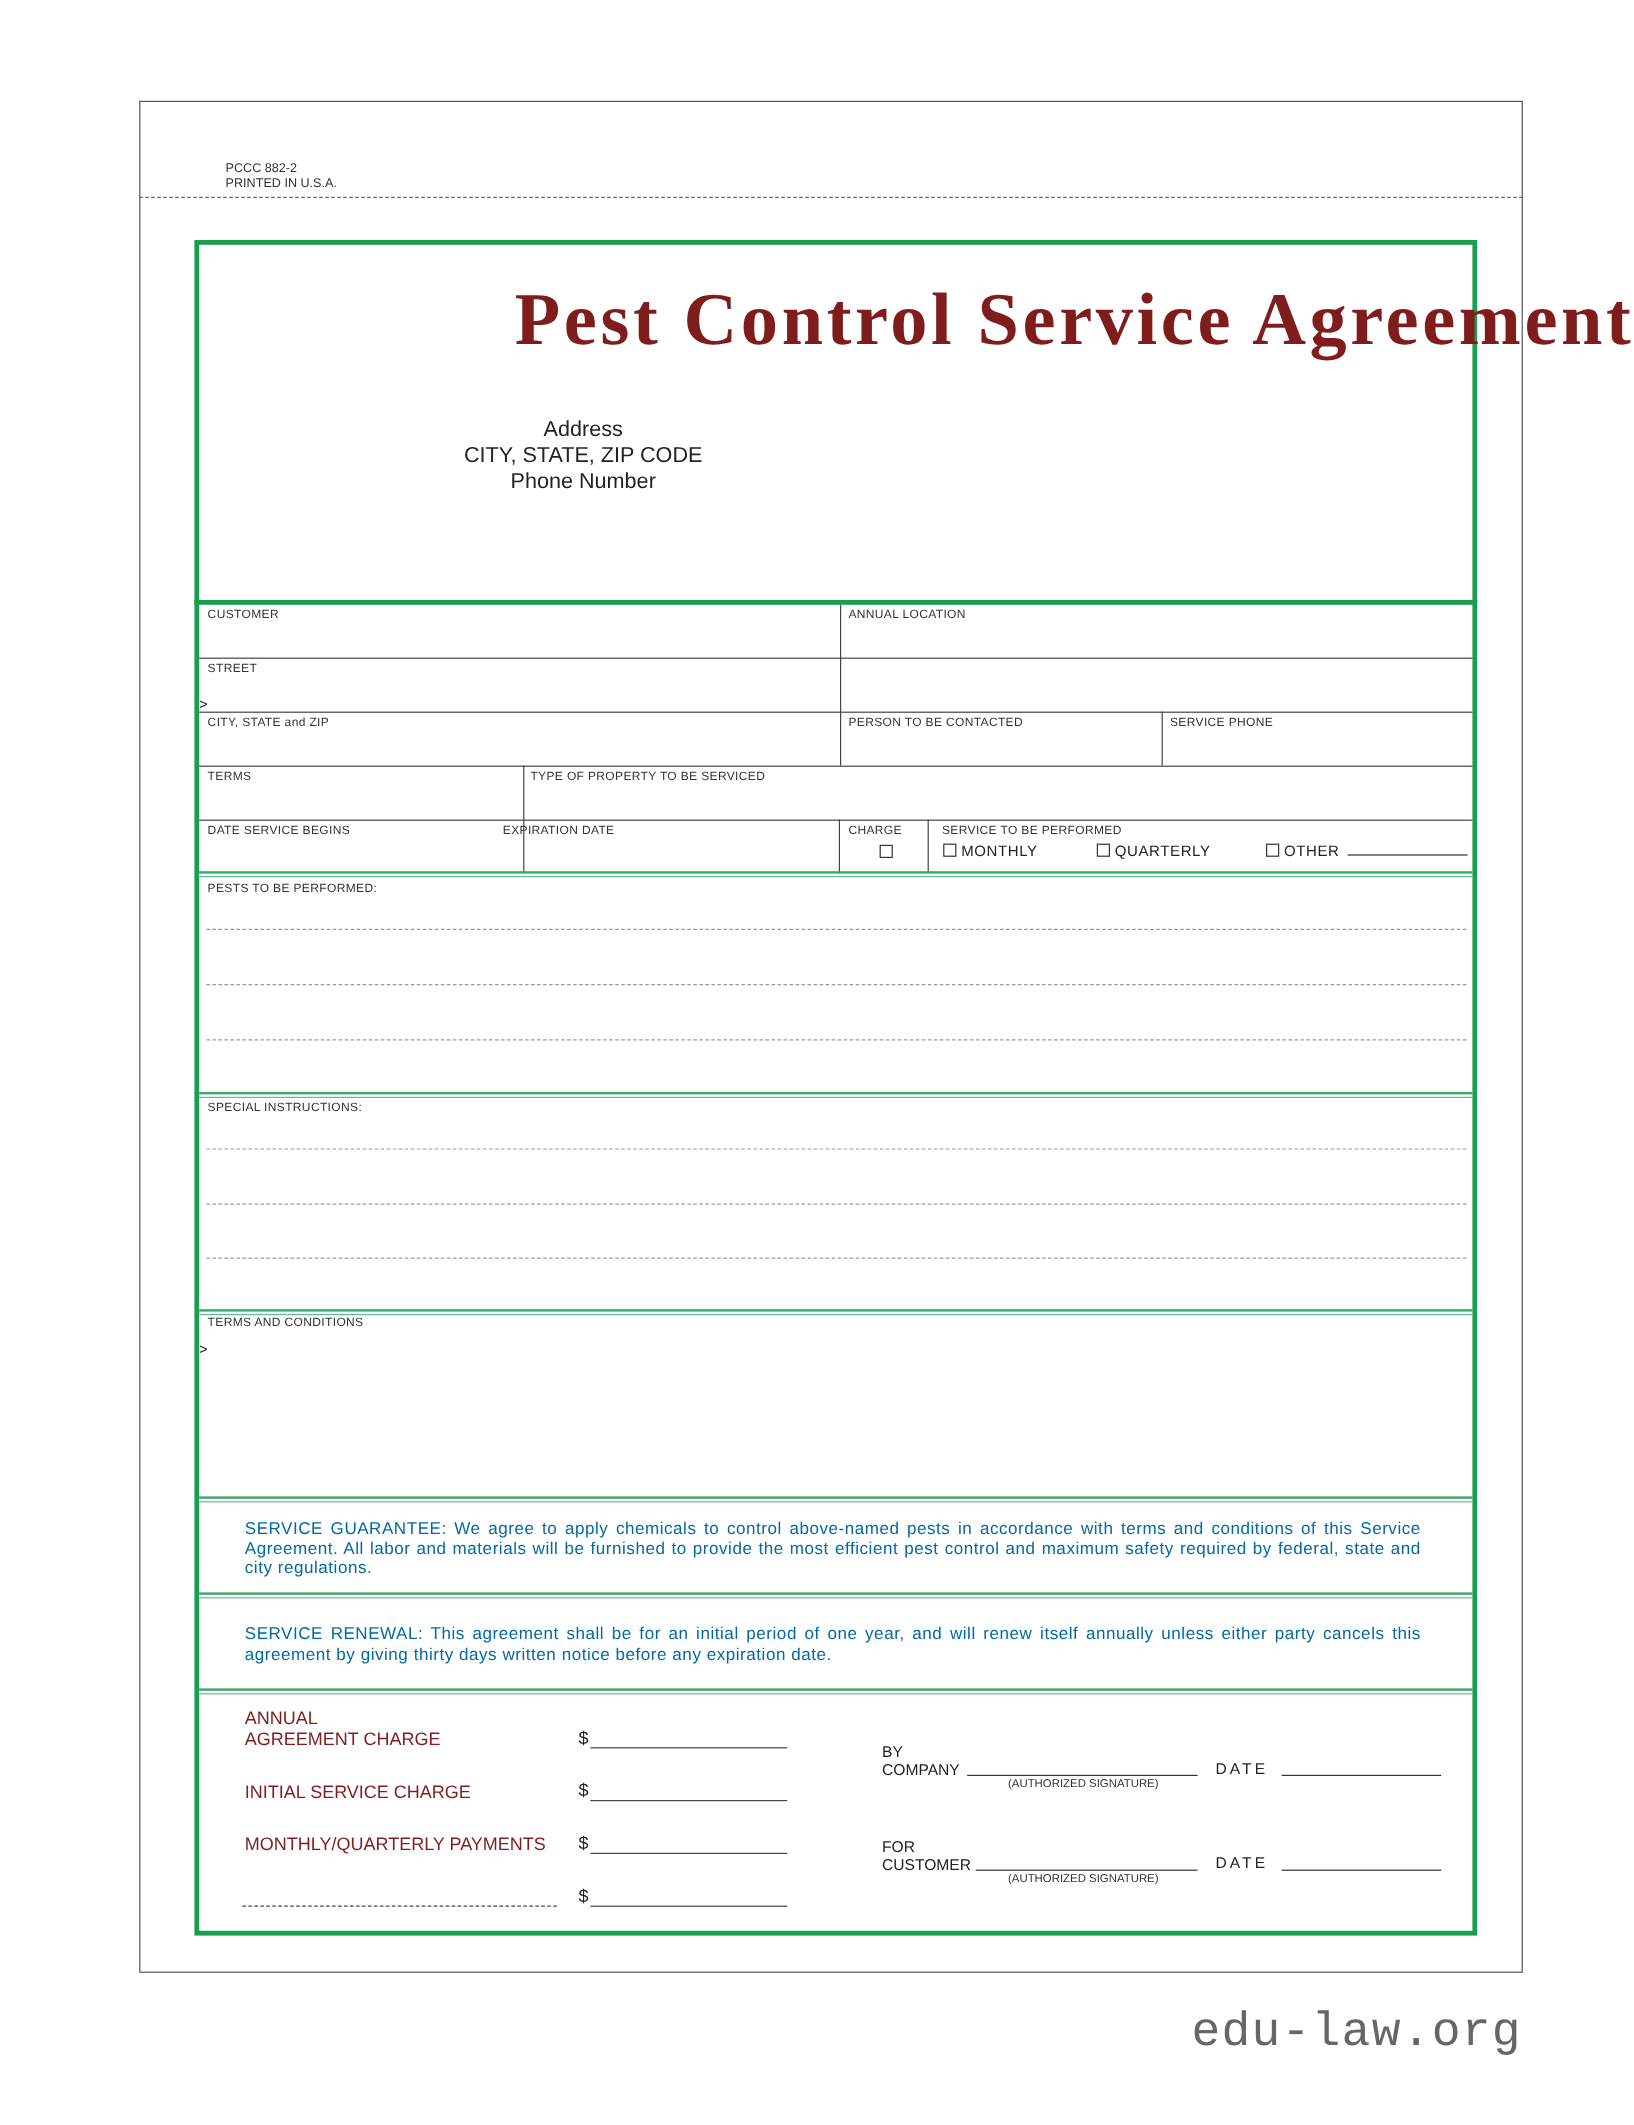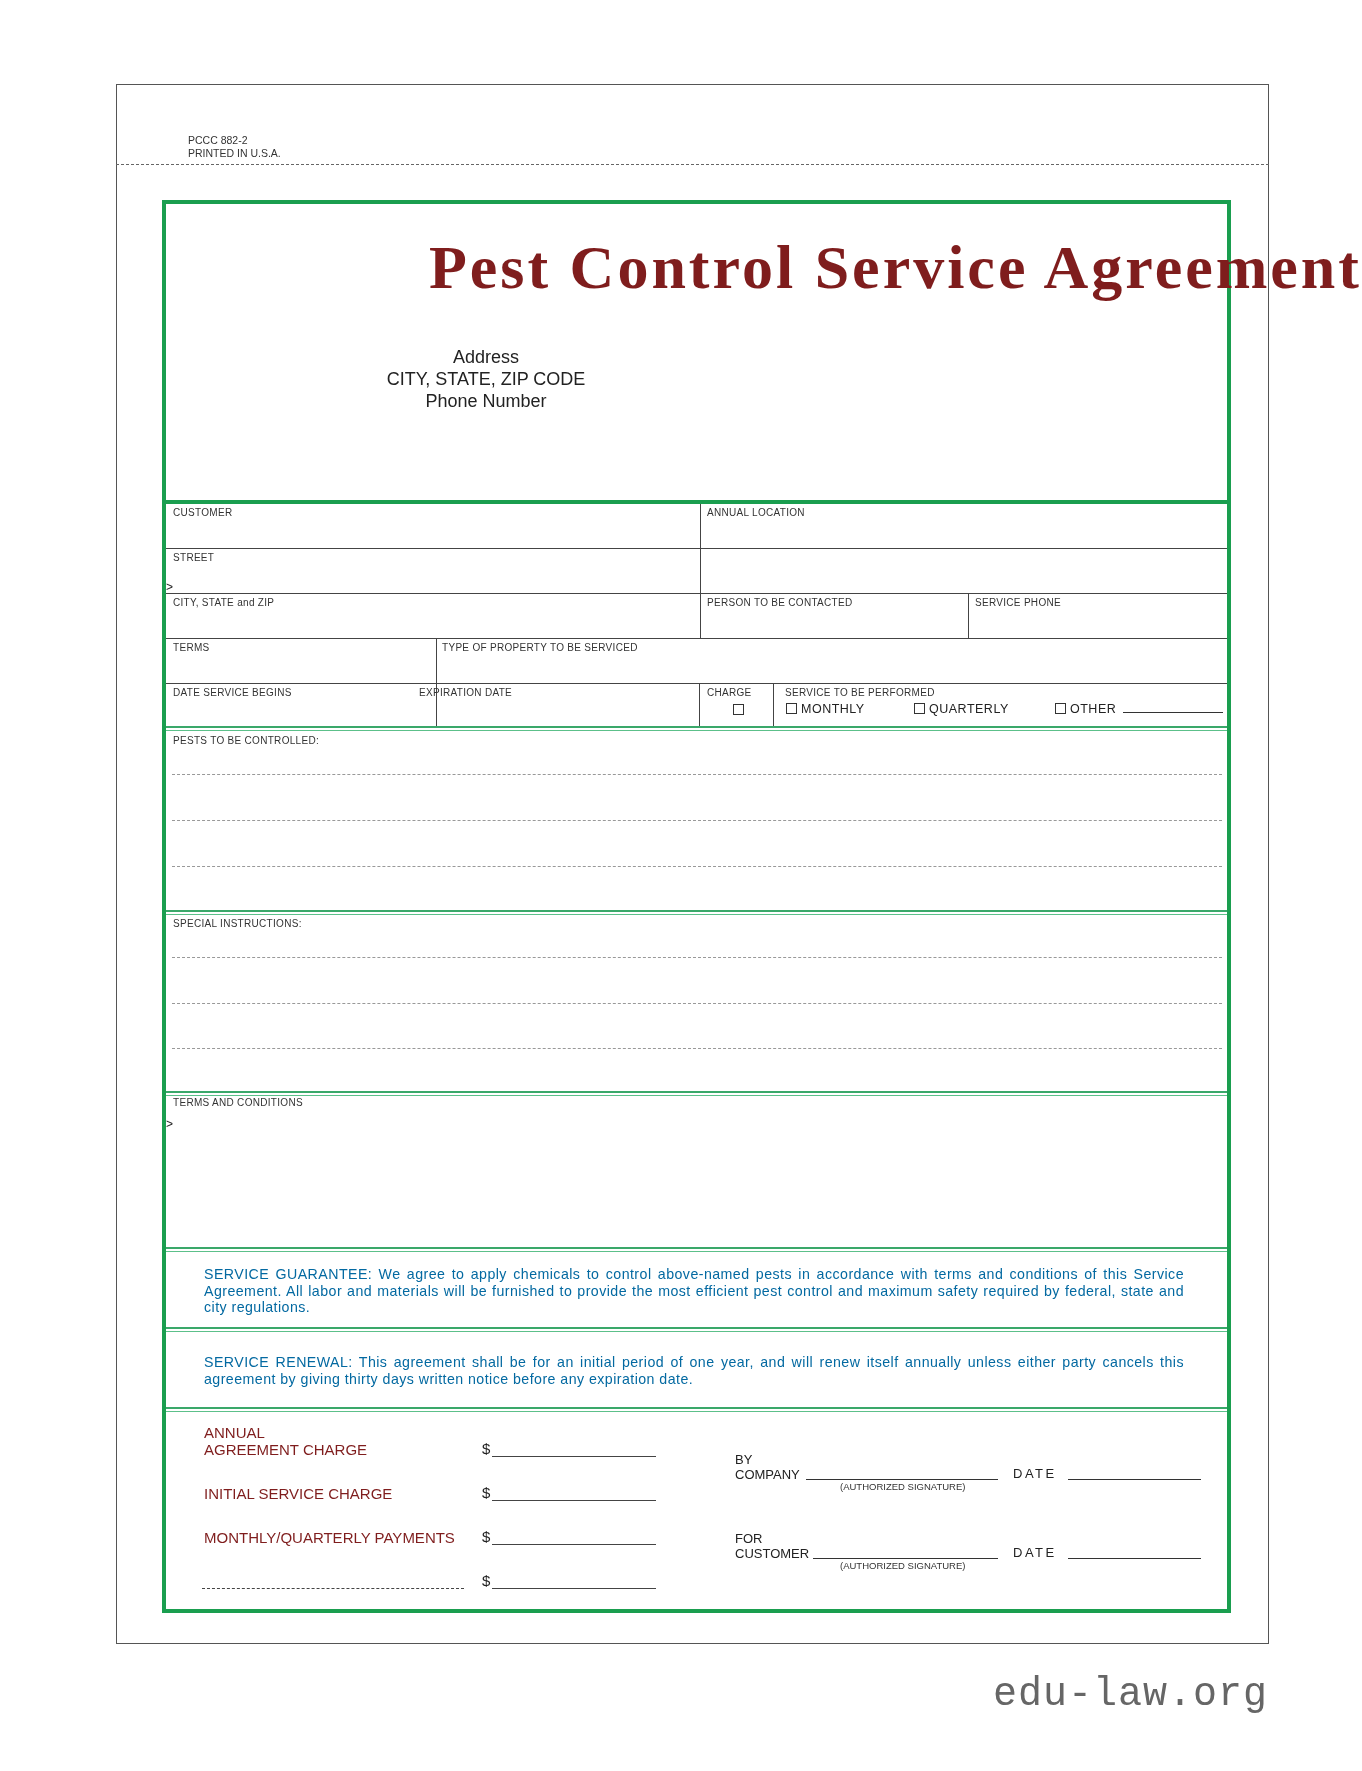--- a/index.html
+++ b/index.html
@@ -98,21 +98,21 @@
 </div>
 <div class="opt" style="left:914px; top:702px;">
   <span class="chk"></span><span>QUARTERLY</span>
 </div>
 <div class="opt" style="left:1055px; top:702px;">
   <span class="chk"></span><span>OTHER</span>
   <span class="uline" style="width:100px; margin-left:3px;"></span>
 </div>
 
 <div class="dblg" style="left:166px; top:726px; width:1061px;"></div>
-<div class="lbl" style="left:173px; top:735px;">PESTS TO BE CONTROLLED:</div>
+<div class="lbl" style="left:173px; top:735px;">PESTS TO BE PERFORMED:</div>
 <div class="dash" style="top:774px;"></div>
 <div class="dash" style="top:820px;"></div>
 <div class="dash" style="top:866px;"></div>
 
 <div class="dblg" style="left:166px; top:910px; width:1061px;"></div>
 <div class="lbl" style="left:173px; top:918px;">SPECIAL INSTRUCTIONS:</div>
 <div class="dash" style="top:957px;"></div>
 <div class="dash" style="top:1003px;"></div>
 <div class="dash" style="top:1048px;"></div>
 

